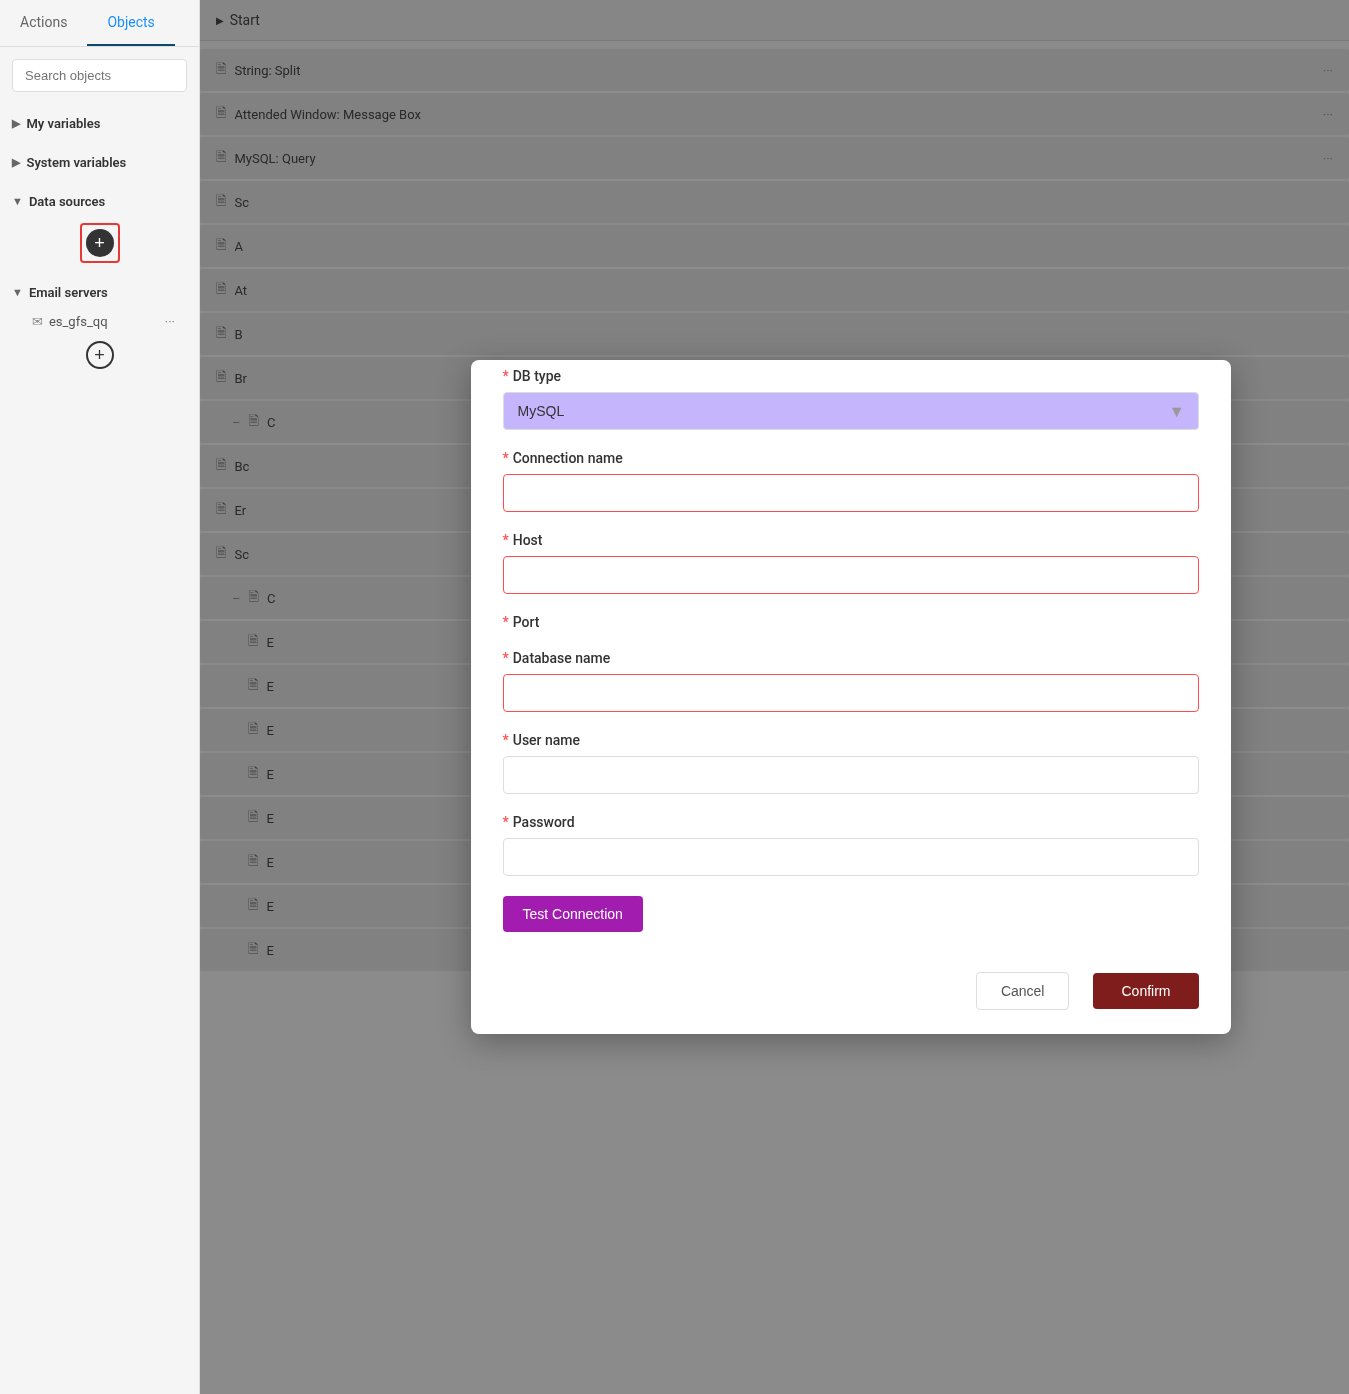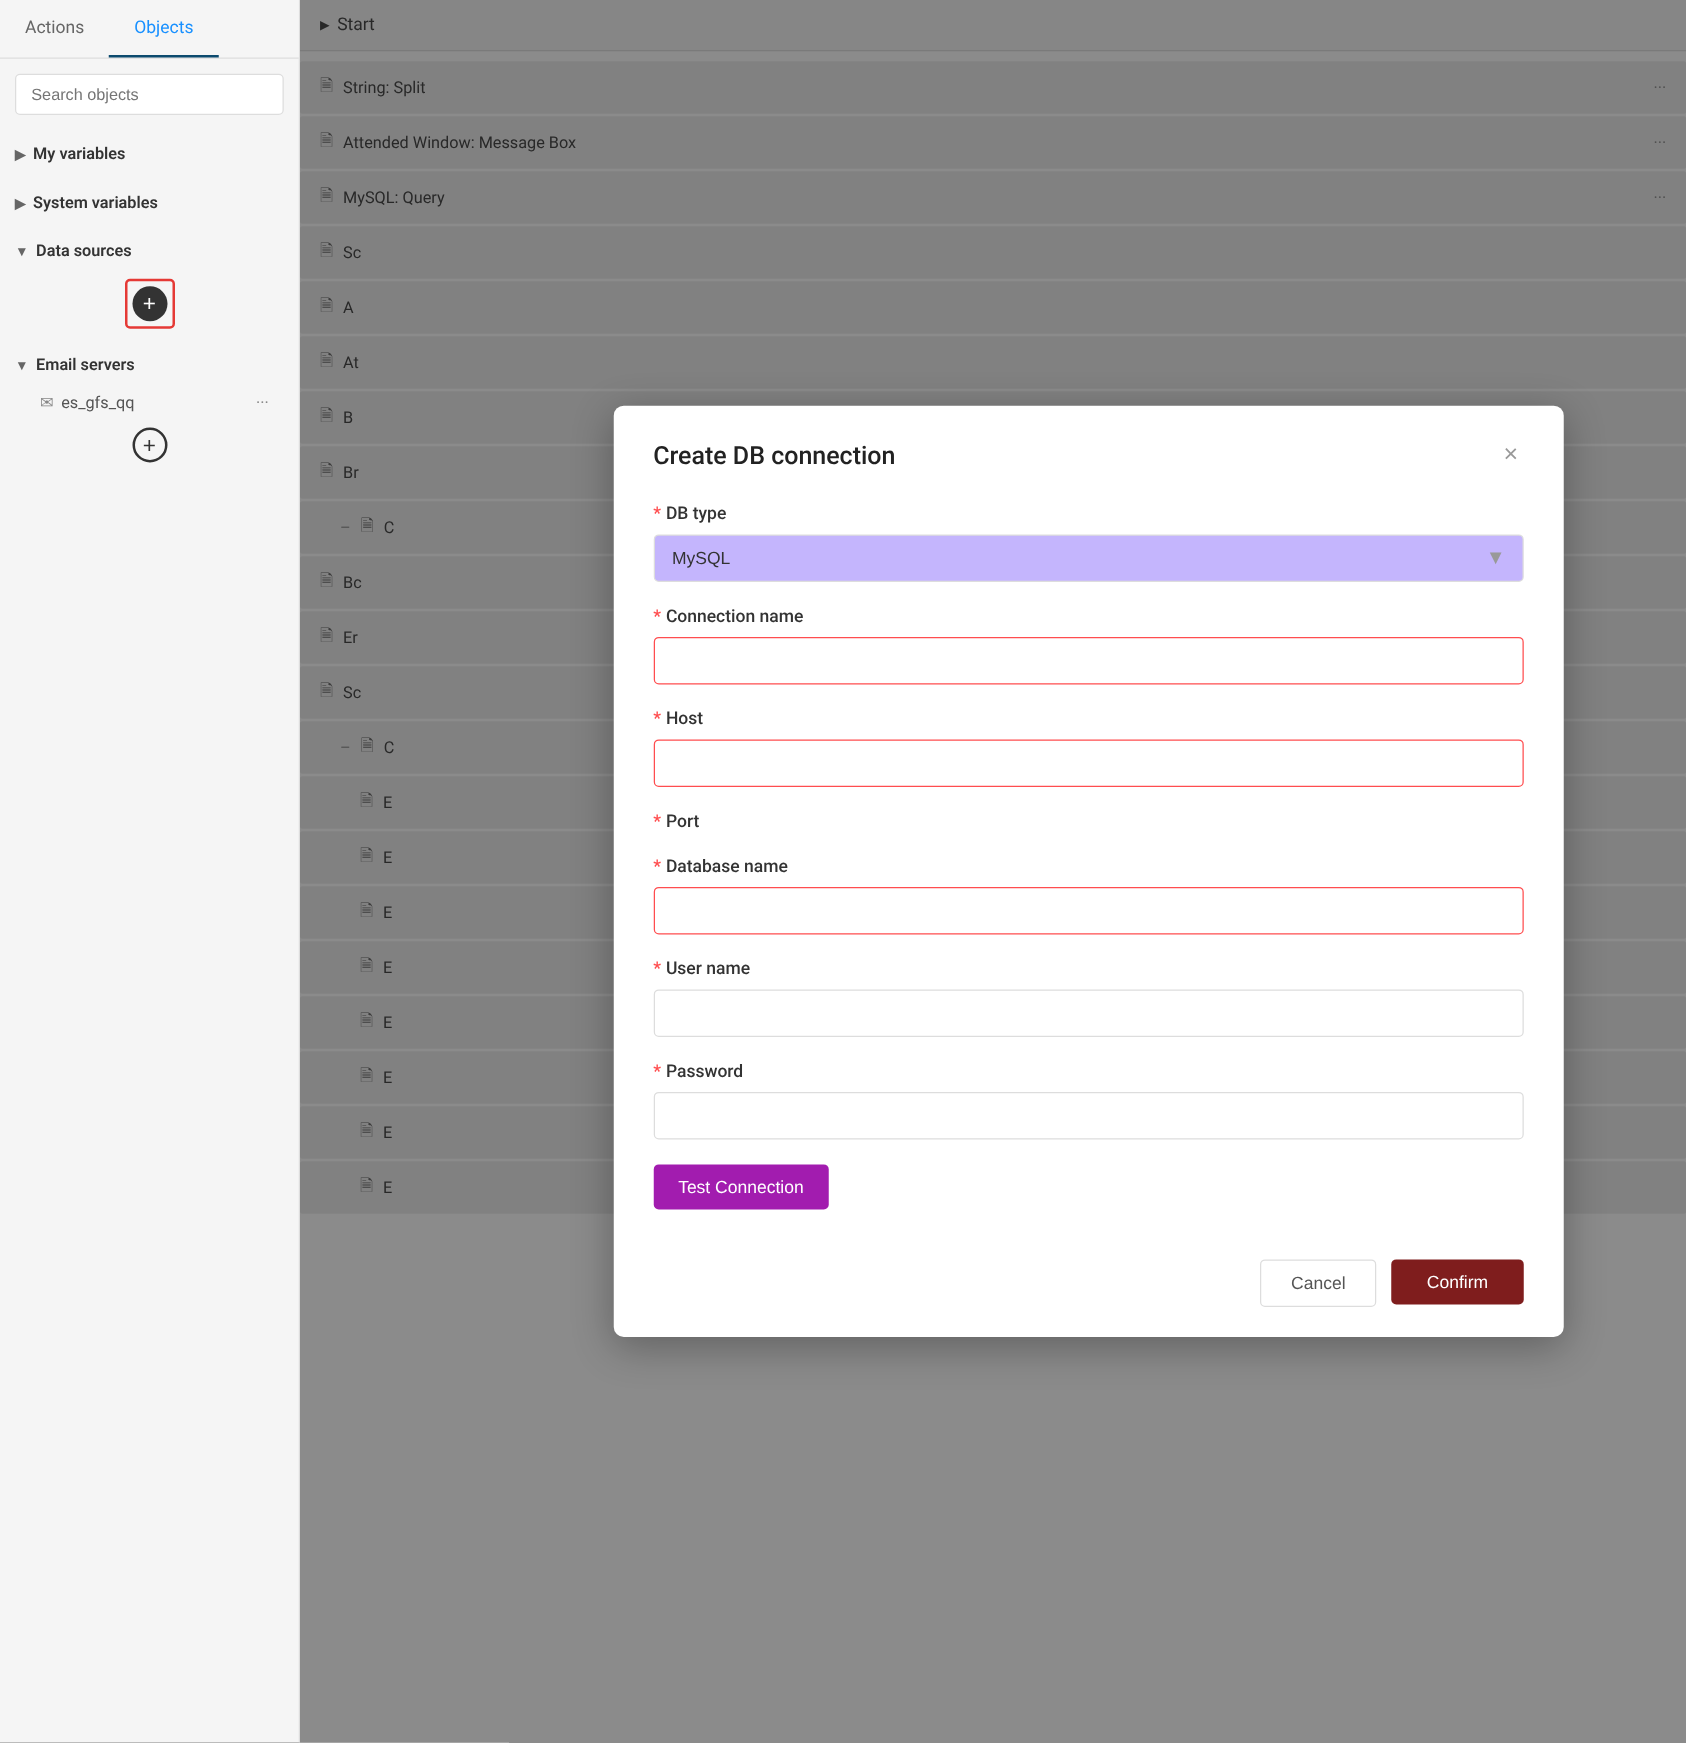--- a/index.html
+++ b/index.html
@@ -15,21 +15,21 @@
     
     .app-container {
       display: flex;
       width: 1349px;
       height: 1394px;
       position: relative;
     }
 
     
     .sidebar {
-      width: 240px;
+      width: 200px;
       background: #f5f5f5;
       border-right: 1px solid #ddd;
       display: flex;
       flex-direction: column;
       height: 100%;
       flex-shrink: 0;
     }
 
     .sidebar-tabs {
       display: flex;
@@ -322,23 +322,23 @@
       padding: 10px 20px;
       border-radius: 4px;
       font-size: 14px;
       cursor: pointer;
       font-weight: 500;
     }
 
     .dialog-footer {
       display: flex;
       justify-content: flex-end;
-      align-items: flex-start;
+      align-items: center;
       padding: 16px 32px 24px;
-      gap: 12px;
+      gap: 24px;
     }
 
     .btn-cancel {
       padding: 10px 24px;
       background: white;
       border: 1px solid #ddd;
       border-radius: 4px;
       font-size: 14px;
       color: #555;
       cursor: pointer;
@@ -518,24 +518,20 @@
       </div>
       <div class="action-item indented2">
         <span class="action-icon">🗎</span>
         <span>E</span>
       </div>
     </div>
 
     <div class="overlay-backdrop"></div>
 
     <div class="dialog">
-      <div class="dialog-header">
-        <span class="dialog-title">Create DB connection</span>
-        <button class="dialog-close">×</button>
-      </div>
 
       <div class="dialog-body">
 
         
         <div class="form-group">
           <div class="form-label">
             <span class="required-star">*</span>
             <span>DB type</span>
           </div>
           <div class="select-wrapper">

